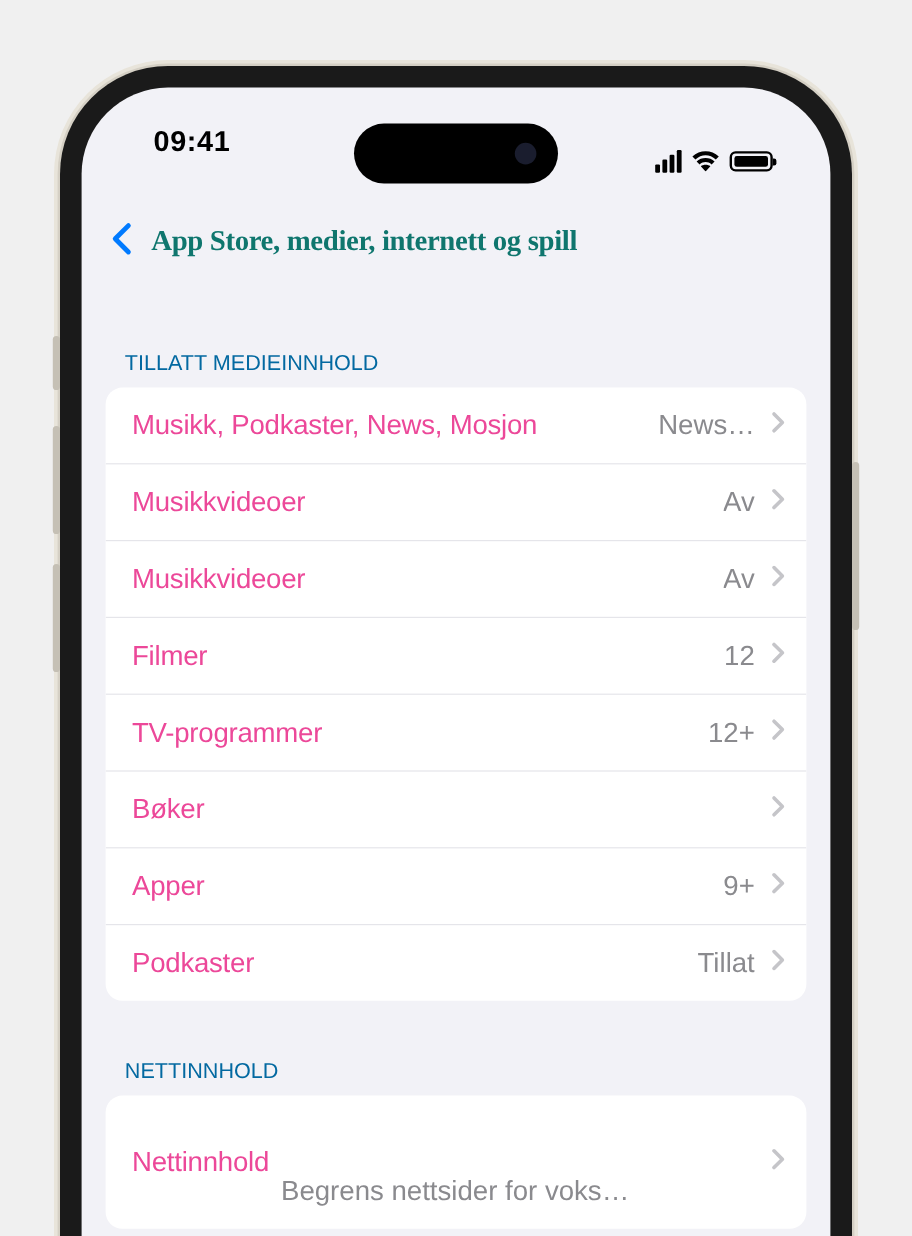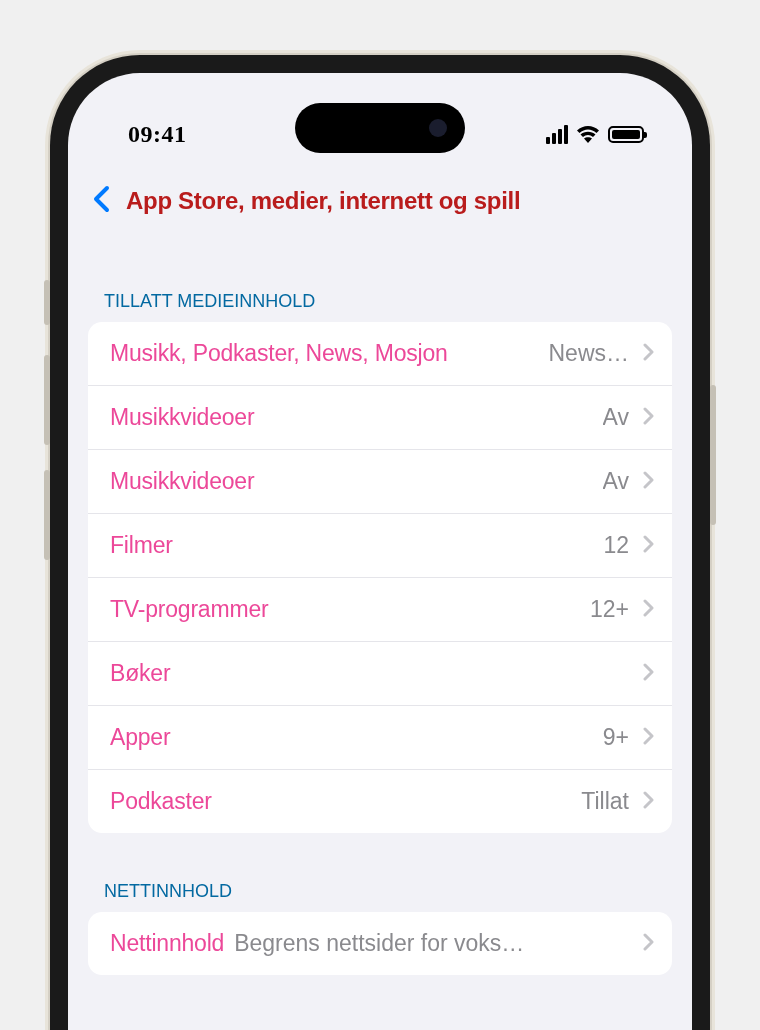--- a/index.html
+++ b/index.html
@@ -53,24 +53,22 @@
       top: 50%;
       transform: translateY(-50%);
       width: 18px;
       height: 18px;
       background: #1a1d2e;
       border-radius: 50%;
     }
     .status-bar {
       display: flex;
       justify-content: space-between;
-      align-items: center;
       padding: 32px 48px 0 60px;
       height: 90px;
-      font-family: Liberation Serif, serif;
     }
     .status-time {
       font-size: 24px;
       font-weight: 600;
       color: #000;
       letter-spacing: 0.5px;
     }
     .status-icons {
       display: flex;
       align-items: center;
@@ -121,22 +119,23 @@
       padding: 18px 20px 22px 20px;
       gap: 12px;
     }
     .back-chevron {
       flex-shrink: 0;
       padding: 4px;
     }
     .nav-title {
       font-size: 24px;
       font-weight: 700;
-      color: #b91c1c;
+      color: #0f766e;
       letter-spacing: -0.3px;
+      font-family: Liberation Serif, serif;
     }
     .section-header {
       font-size: 18px;
       color: #0369a1;
       padding: 48px 36px 10px 36px;
       letter-spacing: 0px;
       text-transform: uppercase;
       font-weight: 400;
     }
     .settings-group {
@@ -313,21 +312,21 @@
             </svg>
         </span>
       </div>
     </div>
 
     <div class="section-header">NETTINNHOLD</div>
 
     <div class="settings-group">
       <div class="settings-row">
         <span class="row-label shrink">Nettinnhold</span>
-        <span class="row-value grow" style="text-align:left;">Begrens nettsider for voks…</span>
+        <span class="row-value grow" style="text-align:left;margin-top:48px;">Begrens nettsider for voks…</span>
         <span class="disclosure">
           <svg width="11" height="18" viewBox="0 0 11 18">
               <polyline points="2,2 9,9 2,16" stroke="#c5c5c9" stroke-width="3" fill="none" stroke-linecap="round" stroke-linejoin="round"></polyline>
             </svg>
         </span>
       </div>
     </div>
 
   </div>
 </div>

